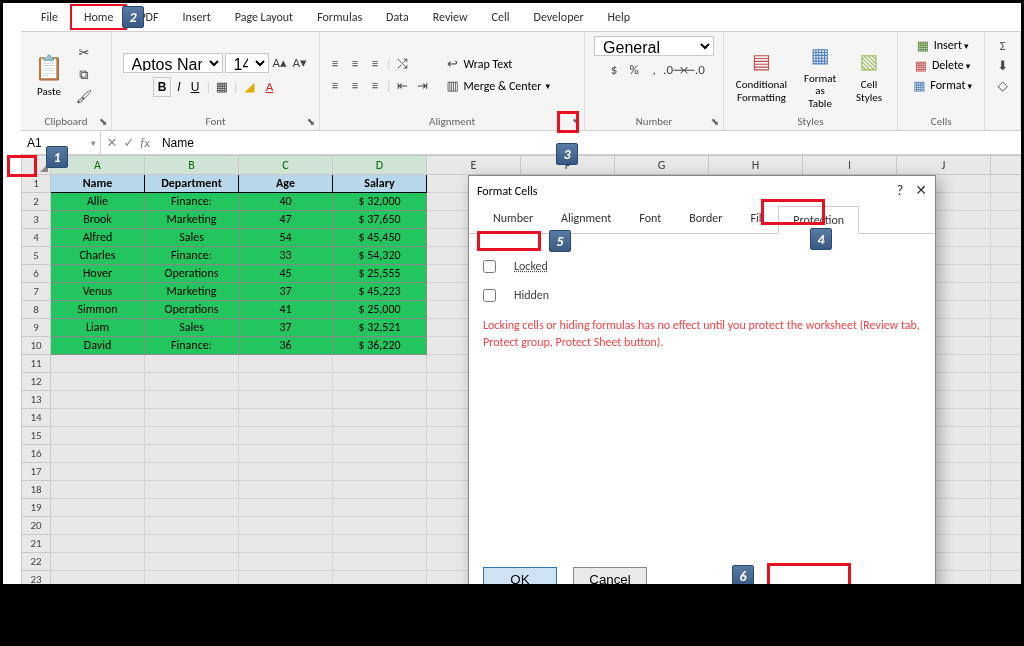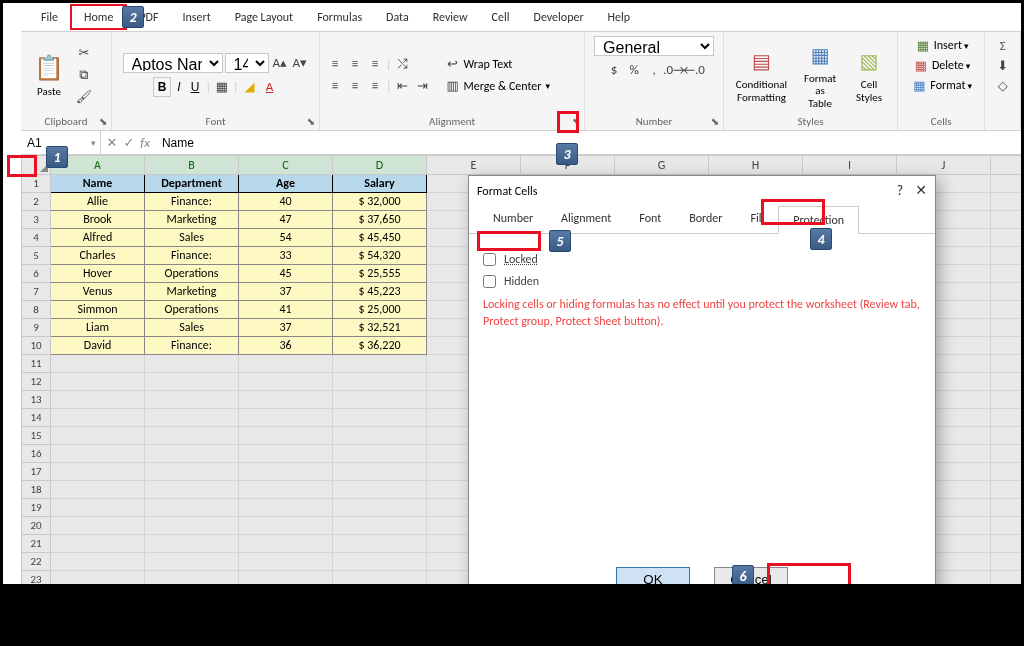--- a/index.html
+++ b/index.html
@@ -100,37 +100,37 @@
     position:absolute;top:0;left:30px;right:0;height:20px;display:flex;background:#e8e8e8;
   }
   .colheaders div{flex:0 0 94px;border:1px solid #c9c9c9;border-left:none;text-align:center;font-size:12px;color:#444;line-height:18px;background:#e8e8e8;}
   .colheaders div.sel{background:#cfe4d4;color:#0b6a0b;}
   .select-all{position:absolute;top:0;left:0;width:30px;height:20px;background:#e8e8e8;border:1px solid #c9c9c9;}
   .select-all::after{content:"";position:absolute;right:2px;bottom:2px;border-left:8px solid transparent;border-bottom:8px solid #888;}
   .rows{position:absolute;top:20px;left:0;right:0;bottom:0;}
   .grid-row{display:flex;height:18px;}
   .rowhead{flex:0 0 30px;border:1px solid #c9c9c9;border-top:none;text-align:center;font-size:11px;color:#444;background:#e8e8e8;line-height:17px;}
   .cell{flex:0 0 94px;border:1px solid #d4d4d4;border-top:none;border-left:none;background:#e8e8e8;font-size:12px;line-height:17px;padding:0 4px;text-align:center;color:#000;}
-  .datacell{background:#fef9c3;border-color:#888;}
+  .datacell{background:#22c55e;border-color:#888;}
   .hdr{background:#b7d7ea;font-weight:bold;border-color:#000;}
   
   .dialog {
     position:absolute;left:465px;top:172px;width:468px;height:428px;
     background:#fff;border:1px solid #888;box-shadow:4px 4px 14px rgba(0,0,0,0.3);
     display:flex;flex-direction:column;font-size:12px;
   }
   .dlg-title{display:flex;align-items:center;justify-content:space-between;padding:6px 8px;}
   .dlg-title .right{display:flex;gap:12px;align-items:center;font-size:14px;color:#333;}
   .dlg-tabs{display:flex;border-bottom:1px solid #ccc;padding:0 10px;}
   .dlg-tab{padding:6px 14px;color:#333;cursor:pointer;font-size:12px;}
   .dlg-tab.active{border:1px solid #ccc;border-bottom-color:#fff;background:#fff;position:relative;top:1px;}
   .dlg-body{flex:1;padding:10px 14px;color:#444;}
-  .chk{display:flex;align-items:flex-end;gap:8px;margin:8px 0;}
+  .chk{display:flex;align-items:flex-end;gap:18px;margin:15px 0;}
   .chk input{margin:0;}
-  .dlg-foot{display:flex;justify-content:center;gap:24px;padding:10px 14px;}
+  .dlg-foot{display:flex;justify-content:flex-start;gap:16px;padding:10px 14px;}
   .dlg-btn{min-width:74px;padding:4px 10px;border:1px solid #888;background:#e9e9e9;cursor:pointer;}
   .dlg-btn.primary{background:#cfe2f3;border:1px solid #2e75b6;}
   
   .step{position:absolute;width:22px;height:22px;background:linear-gradient(#5a7aa6,#3a5a86);color:#fff;font-weight:bold;font-style:italic;font-size:14px;display:flex;align-items:center;justify-content:center;border:1px solid #264a72;border-radius:2px;z-index:20;}
   .redmark{position:absolute;border:3px solid #e81123;z-index:19;}
 </style>
 </head>
 <body>
 
 <div class="app">

